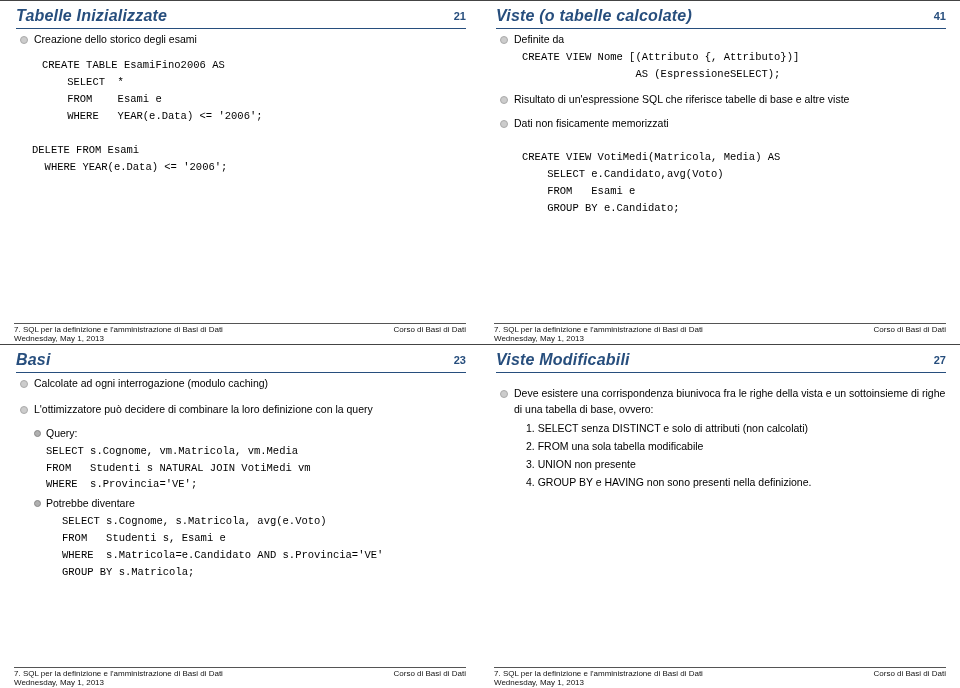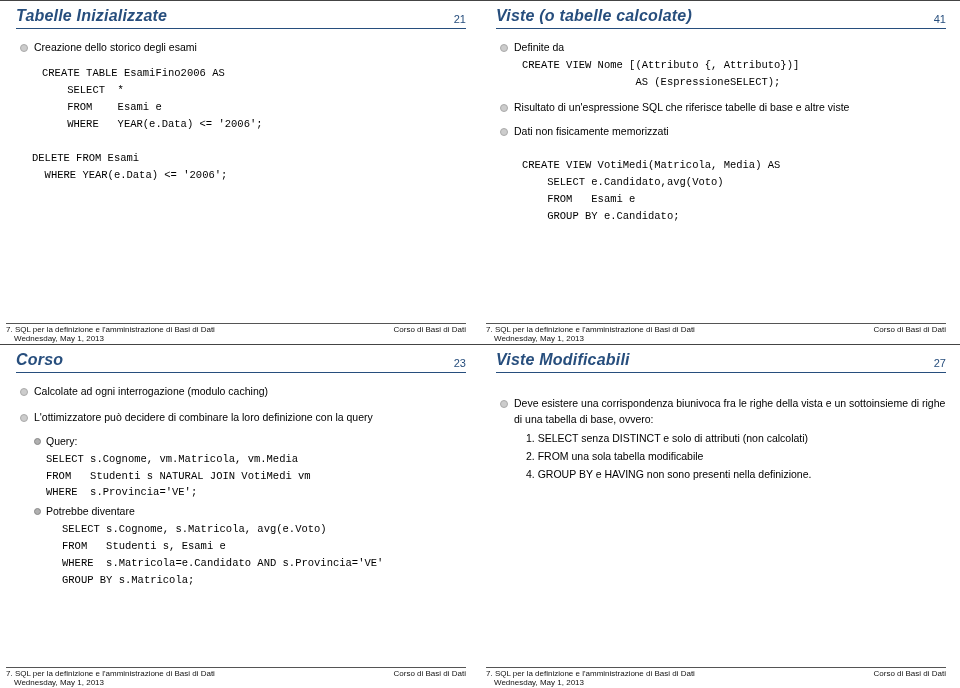--- a/index.html
+++ b/index.html
@@ -18,36 +18,35 @@
     grid-template-rows: 1fr 1fr;
   }
   .slide {
     position: relative;
     padding: 4px 14px 0 16px;
     border-top: 0.5px solid #444;
   }
   .title-row {
     display: flex;
     justify-content: space-between;
-    align-items: flex-end;
+    align-items: center;
     border-bottom: 1.5px solid #274e7d;
     padding: 2px 0 3px 0;
-    margin-bottom: 10px;
   }
   .title {
     font-size: 16px;
     font-weight: bold;
     color: #274e7d;
     font-style: italic;
     letter-spacing: 0.2px;
   }
   .slidenum {
     font-size: 11px;
     color: #274e7d;
-    font-weight: normal;
+    font-weight: bold;
   }
   .content { font-size: 10.5px; line-height: 1.55; }
   .bul { padding-left: 18px; position: relative; margin: 2px 0; }
   .bul::before {
     content: "";
     position: absolute;
     left: 4px; top: 5px;
     width: 6px; height: 6px;
     background: #ccc;
     border: 1px solid #aaa;
@@ -66,21 +65,21 @@
   .code {
     font-family: "Courier New", monospace;
     font-size: 10.5px;
     white-space: pre;
     line-height: 1.6;
     margin: 2px 0 2px 26px;
   }
   .code-inner { margin-left: 44px; }
   .footer {
     position: absolute;
-    left: 6px; right: 14px; bottom: 10px;
+    left: 14px; right: 14px; bottom: 10px;
     border-top: 0.5px solid #555;
     display: flex;
     justify-content: space-between;
     font-size: 8px;
     padding-top: 1px;
     color: #111;
   }
   .date {
     position: absolute;
     left: 14px; bottom: 1px;
@@ -138,21 +137,21 @@
     </div>
     <div class="footer">
       <span>7. SQL per la definizione e l'amministrazione di Basi di Dati</span>
       <span>Corso di Basi di Dati</span>
     </div>
     <div class="date">Wednesday, May 1, 2013</div>
   </div>
 
   <div class="slide">
     <div class="title-row">
-      <span class="title">Corso</span>
+      <span class="title">Basi</span>
       <span class="slidenum">23</span>
     </div>
     <div class="content">
       <div class="bul">Calcolate ad ogni interrogazione (modulo caching)</div>
       <div style="height:6px"></div>
       <div class="bul">L'ottimizzatore può decidere di combinare la loro definizione con la query</div>
       <div style="height:4px"></div>
       <div class="bul2">Query:</div>
       <div class="code code-inner" style="margin-left:30px">SELECT s.Cognome, vm.Matricola, vm.Media
 FROM   Studenti s NATURAL JOIN VotiMedi vm
@@ -173,20 +172,21 @@
   <div class="slide">
     <div class="title-row">
       <span class="title">Viste Modificabili</span>
       <span class="slidenum">27</span>
     </div>
     <div class="content">
       <div style="height:10px"></div>
       <div class="bul">Deve esistere una corrispondenza biunivoca fra le righe della vista e un sottoinsieme di righe di una tabella di base, ovvero:</div>
       <div class="numlist">1. SELECT senza DISTINCT e solo di attributi (non calcolati)</div>
       <div class="numlist">2. FROM una sola tabella modificabile</div>
+      <div class="numlist">3. UNION non presente</div>
       <div class="numlist">4. GROUP BY e HAVING non sono presenti nella definizione.</div>
     </div>
     <div class="footer">
       <span>7. SQL per la definizione e l'amministrazione di Basi di Dati</span>
       <span>Corso di Basi di Dati</span>
     </div>
     <div class="date">Wednesday, May 1, 2013</div>
   </div>
 
 </div>

